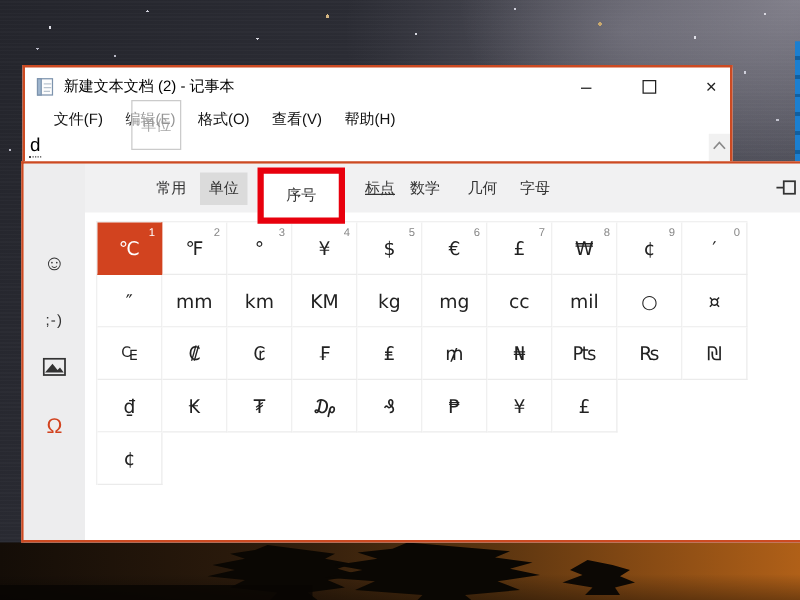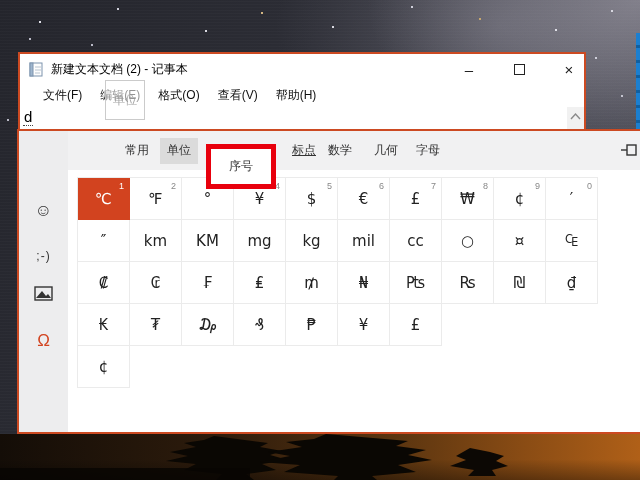--- a/index.html
+++ b/index.html
@@ -65,21 +65,21 @@
   #sb-smiley{top:70px;font-size:17px;}
   #sb-wink{top:118px;font-size:12px;letter-spacing:1px;}
   #sb-picture{top:155px;}
   #sb-omega{top:200px;font-size:17px;color:#d2431f;}
   #pn-tabbar{position:absolute;left:49px;top:0;right:0;height:39px;background:#f1f1f2;}
   .tab{position:absolute;top:0;height:39px;line-height:39px;font-size:12px;color:#333;white-space:nowrap;z-index:1;}
   #tab-changyong{left:57px;}  #tab-danwei{left:99px;}
   #tab-teshu{left:183px;}     #tab-biaodian{left:224px;text-decoration:underline;}
   #tab-shuxue{left:260px;}    #tab-jihe{left:306px;}   #tab-zimu{left:348px;}
   #tab-active-bg{position:absolute;left:92px;top:7px;width:38px;height:26px;background:#dbdbdb;z-index:0;}
-  #red-annotation{position:absolute;left:138px;top:13px;width:60px;height:35px;z-index:2;
+  #red-annotation{position:absolute;left:138px;top:3px;width:60px;height:35px;z-index:2;
     border:5px solid #e8000d;background:#fff;display:flex;align-items:center;justify-content:center;
     font-size:12px;color:#333;}
   #pn-pin{position:absolute;left:553px;top:11px;width:18px;height:16px;z-index:1;}
   #grid{position:absolute;left:58px;top:46px;display:grid;
     grid-template-columns:repeat(10,52px);grid-auto-rows:42px;
     border-top:1px solid #ebebeb;border-left:1px solid #ebebeb;}
   .cell{position:relative;border-right:1px solid #ebebeb;border-bottom:1px solid #ebebeb;
     display:flex;align-items:center;justify-content:center;background:#fff;}
   .sym{font-family:"DejaVu Sans","Liberation Sans",sans-serif;font-size:15px;color:#222;}
   .sup{position:absolute;top:3px;right:5px;font-size:9px;color:#888;}
@@ -206,36 +206,39 @@
       </div>
     <div class="cell">
         <span class="sym">′</span>
         <span class="sup">0</span>
       </div>
 
     <div class="cell">
         <span class="sym">″</span>
       </div>
     <div class="cell">
+        <span class="sym">mm</span>
+      </div>
+    <div class="cell">
         <span class="sym">km</span>
       </div>
     <div class="cell">
         <span class="sym">KM</span>
       </div>
     <div class="cell">
+        <span class="sym">kg</span>
+      </div>
+    <div class="cell">
         <span class="sym">mg</span>
       </div>
     <div class="cell">
-        <span class="sym">kg</span>
+        <span class="sym">cc</span>
       </div>
     <div class="cell">
         <span class="sym">mil</span>
-      </div>
-    <div class="cell">
-        <span class="sym">cc</span>
       </div>
 
     <div class="cell">
         <span class="sym">○</span>
       </div>
     <div class="cell">
         <span class="sym">¤</span>
       </div>
     <div class="cell">
         <span class="sym">₠</span>

